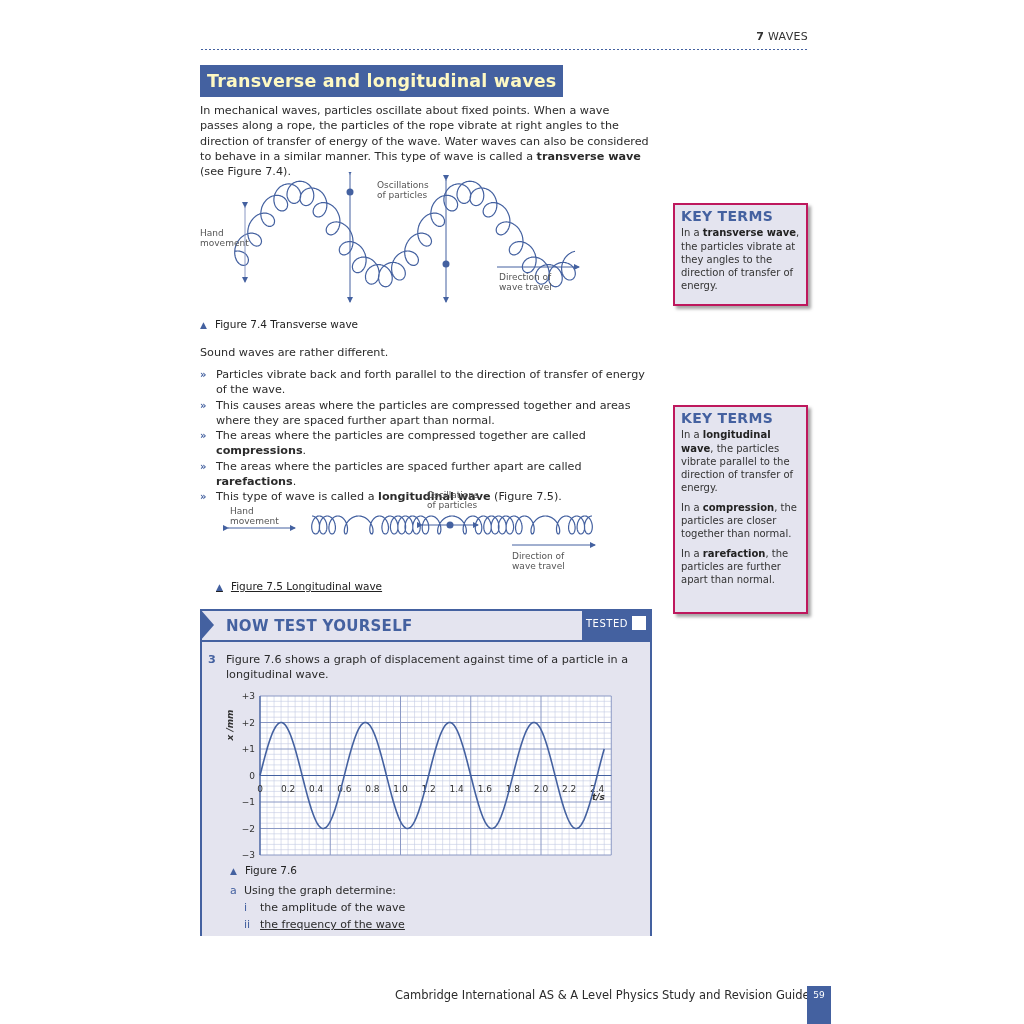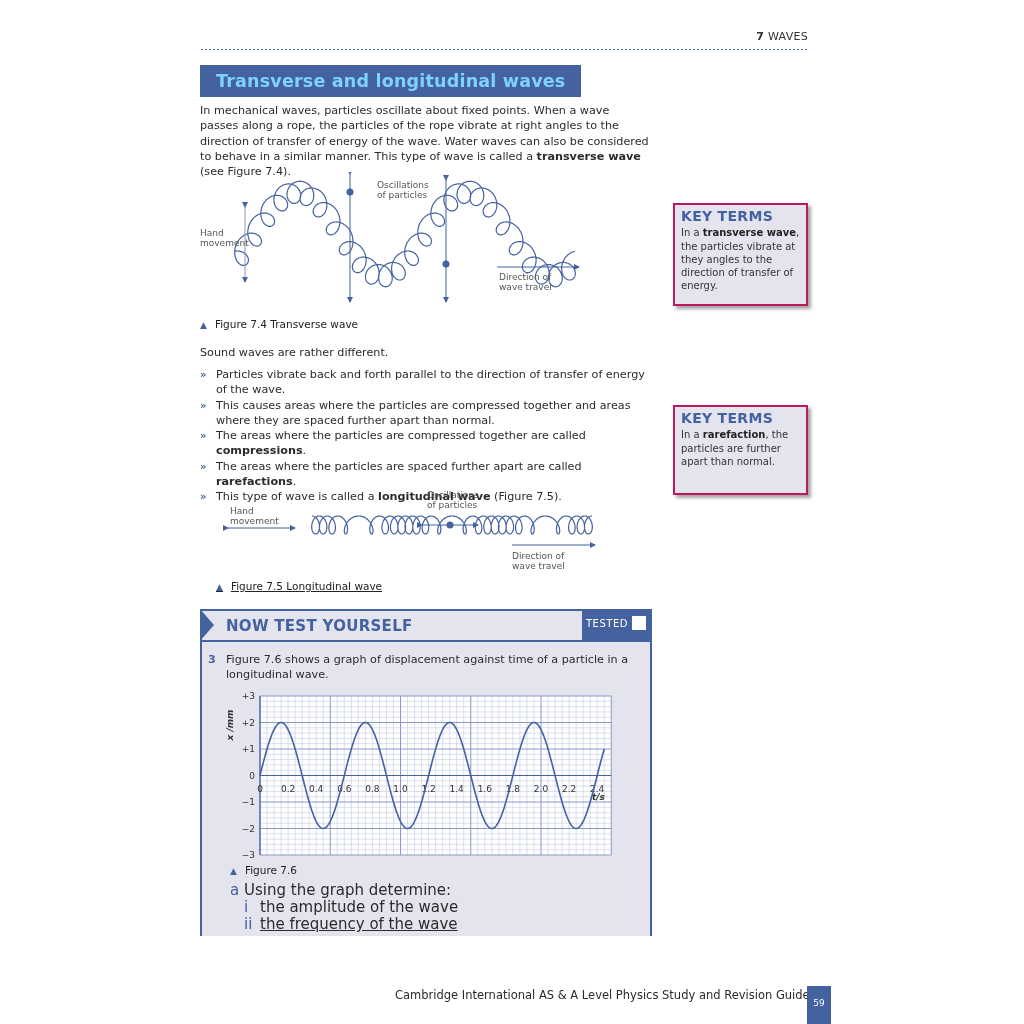--- a/index.html
+++ b/index.html
@@ -1,39 +1,39 @@
 <!DOCTYPE html>
 <html><head>
 <meta charset="utf-8">
 <style>
   html,body{margin:0;padding:0;background:#fff;}
   body{width:1024px;height:1024px;position:relative;font-family:"DejaVu Sans",sans-serif;color:#2b2b2b;overflow:hidden;}
   .abs{position:absolute;}
   .chapter{left:600px;top:30px;width:208px;text-align:right;font-size:11px;color:#333;letter-spacing:0.3px;}
   .chapter b{font-weight:bold;}
   .dotline{left:200px;top:48px;width:608px;height:3px;background-image:radial-gradient(circle,#4461a0 0.9px,transparent 1.1px);background-size:4px 3px;}
-  .title{left:200px;top:65px;height:32px;background:#4461a0;color:#7dd3fc;font-size:17.5px;font-weight:bold;padding:0 16px;line-height:32px;letter-spacing:0.2px;}
+  .title{left:200px;top:65px;height:32px;background:#4461a0;color:#fef9c3;font-size:17.5px;font-weight:bold;padding:0 7px;line-height:32px;letter-spacing:0.2px;}
   .para{left:200px;width:450px;font-size:11.2px;line-height:15.3px;color:#2b2b2b;}
   .caption{font-size:10.5px;color:#222;text-align:center;}
   .caption .tri{color:#4461a0;font-size:9px;margin-right:8px;}
   .keybox{background:#e4e4ef;border:2px solid #be185d;box-shadow:3px 3px 3px rgba(0,0,0,0.35);padding:5px 6px;font-size:10px;line-height:13.3px;color:#333;}
   .keybox h3{margin:0 0 3px 0;color:#4461a0;font-size:14px;font-weight:bold;letter-spacing:0.3px;}
   .keybox p{margin:0 0 6px 0;}
   .keybox b{color:#222;}
   ul.bul{list-style:none;margin:0;padding:0;}
   ul.bul li{position:relative;padding-left:16px;}
   ul.bul li .chev{position:absolute;left:0;top:0;color:#4461a0;font-weight:bold;font-size:10px;}
   .ntyBox{left:200px;top:609px;width:448px;height:325px;background:#e4e4ef;border:2px solid #4461a0;border-bottom:none;}
   .ntyHead{left:200px;top:609px;width:450px;height:20px;}
   .nty-title{position:absolute;left:26px;top:8px;color:#4461a0;font-weight:bold;font-size:15px;letter-spacing:0.3px;}
   .tested{position:absolute;right:0;top:0;width:68px;height:32px;background:#4461a0;}
   .tested span{position:absolute;left:4px;top:9px;color:#fff;font-size:10px;letter-spacing:0.5px;}
   .tested i{position:absolute;right:4px;top:7px;width:14px;height:14px;background:#fff;display:block;}
   .footer{left:395px;top:988px;font-size:11.5px;color:#2b2b2b;}
-  .pagenum{left:807px;top:986px;width:24px;height:38px;background:#4461a0;color:#fff;font-size:9px;text-align:center;padding-top:12px;box-sizing:border-box;}
+  .pagenum{left:807px;top:986px;width:24px;height:38px;background:#4461a0;color:#fff;font-size:9px;text-align:center;padding-top:4px;box-sizing:border-box;}
   .lbl{font-size:9px;fill:#555;font-family:"DejaVu Sans",sans-serif;}
   .ax{font-size:9px;fill:#333;font-family:"DejaVu Sans",sans-serif;}
 </style>
 </head>
 <body>
 
 <div class="abs chapter"><b>7</b> <span>WAVES</span></div>
 <div class="abs dotline"></div>
 
 <div class="abs title">Transverse and longitudinal waves</div>
@@ -90,20 +90,22 @@
   <text class="lbl" x="30" y="36">movement</text>
   <text class="lbl" x="227" y="10">Oscillations</text>
   <text class="lbl" x="227" y="20">of particles</text>
   <text class="lbl" x="312" y="71">Direction of</text>
   <text class="lbl" x="312" y="81">wave travel</text>
 </svg>
 <div class="abs caption" style="left:216px;top:580px;text-decoration:underline;"><span class="tri">▲</span><span>Figure 7.5 Longitudinal wave</span></div>
 
 <div class="abs keybox" style="left:673px;top:405px;width:119px;">
   <h3>KEY TERMS</h3>
+  <p><span>In a </span><b>longitudinal wave</b><span>, the particles vibrate parallel to the direction of transfer of energy.</span></p>
+  <p><span>In a </span><b>compression</b><span>, the particles are closer together than normal.</span></p>
   <p style="margin-bottom:20px;"><span>In a </span><b>rarefaction</b><span>, the particles are further apart than normal.</span></p>
 </div>
 
 <div class="abs ntyBox"></div>
 <div class="abs ntyHead">
   <svg style="position:absolute;left:0;top:0;" width="450" height="34">
     <rect x="0" y="0" width="450" height="32" fill="none" stroke="#4461a0" stroke-width="2"></rect>
     <line x1="0" y1="32" x2="450" y2="32" stroke="#4461a0" stroke-width="2"></line>
     <path d="M0,0 L14,16 L0,32 z" fill="#4461a0"></path>
   </svg>
@@ -232,20 +234,20 @@
       <text x="35" y="120" class="ax" text-anchor="end">−1</text>
       <text x="35" y="146.5" class="ax" text-anchor="end">−2</text>
       <text x="35" y="173" class="ax" text-anchor="end">−3</text>
     </g>
   <path id="curve" fill="none" stroke="#4461a0" stroke-width="1.6" d="M40.00,90.50L40.57,88.23L41.15,85.97L41.72,83.72L42.29,81.48L42.87,79.25L43.44,77.05L44.02,74.87L44.59,72.72L45.16,70.60L45.74,68.52L46.31,66.48L46.88,64.48L47.46,62.53L48.03,60.63L48.61,58.79L49.18,57.00L49.75,55.28L50.33,53.62L50.90,52.02L51.47,50.50L52.05,49.05L52.62,47.68L53.20,46.38L53.77,45.17L54.34,44.03L54.92,42.99L55.49,42.03L56.06,41.15L56.64,40.37L57.21,39.68L57.78,39.09L58.36,38.58L58.93,38.17L59.51,37.86L60.08,37.65L60.65,37.53L61.23,37.50L61.80,37.58L62.37,37.75L62.95,38.02L63.52,38.38L64.10,38.84L64.67,39.39L65.24,40.04L65.82,40.78L66.39,41.61L66.96,42.52L67.54,43.53L68.11,44.62L68.69,45.80L69.26,47.06L69.83,48.40L70.41,49.81L70.98,51.30L71.55,52.86L72.13,54.49L72.70,56.18L73.28,57.94L73.85,59.76L74.42,61.63L75.00,63.56L75.57,65.54L76.14,67.56L76.72,69.62L77.29,71.72L77.86,73.86L78.44,76.02L79.01,78.22L79.59,80.43L80.16,82.67L80.73,84.91L81.31,87.17L81.88,89.44L82.45,91.70L83.03,93.97L83.60,96.22L84.18,98.47L84.75,100.70L85.32,102.92L85.90,105.11L86.47,107.27L87.04,109.41L87.62,111.51L88.19,113.57L88.77,115.59L89.34,117.56L89.91,119.48L90.49,121.35L91.06,123.17L91.63,124.92L92.21,126.61L92.78,128.24L93.35,129.79L93.93,131.28L94.50,132.69L95.08,134.02L95.65,135.27L96.22,136.45L96.80,137.53L97.37,138.53L97.94,139.45L98.52,140.27L99.09,141.01L99.67,141.65L100.24,142.19L100.81,142.65L101.39,143.00L101.96,143.26L102.53,143.43L103.11,143.50L103.68,143.47L104.26,143.34L104.83,143.12L105.40,142.80L105.98,142.39L106.55,141.88L107.12,141.28L107.70,140.58L108.27,139.80L108.84,138.92L109.42,137.95L109.99,136.90L110.57,135.76L111.14,134.54L111.71,133.24L112.29,131.86L112.86,130.41L113.43,128.88L114.01,127.28L114.58,125.62L115.16,123.89L115.73,122.10L116.30,120.25L116.88,118.35L117.45,116.40L118.02,114.40L118.60,112.35L119.17,110.27L119.75,108.15L120.32,106.00L120.89,103.81L121.47,101.61L122.04,99.38L122.61,97.14L123.19,94.89L123.76,92.63L124.34,90.36L124.91,88.10L125.48,85.83L126.06,83.58L126.63,81.34L127.20,79.12L127.78,76.92L128.35,74.74L128.92,72.59L129.50,70.47L130.07,68.40L130.65,66.36L131.22,64.36L131.79,62.41L132.37,60.52L132.94,58.68L133.51,56.90L134.09,55.17L134.66,53.52L135.24,51.93L135.81,50.41L136.38,48.96L136.96,47.59L137.53,46.30L138.10,45.09L138.68,43.97L139.25,42.92L139.83,41.97L140.40,41.10L140.97,40.33L141.55,39.64L142.12,39.05L142.69,38.55L143.27,38.15L143.84,37.85L144.41,37.64L144.99,37.52L145.56,37.51L146.14,37.59L146.71,37.76L147.28,38.04L147.86,38.40L148.43,38.87L149.00,39.43L149.58,40.08L150.15,40.82L150.73,41.66L151.30,42.58L151.87,43.60L152.45,44.69L153.02,45.87L153.59,47.14L154.17,48.48L154.74,49.90L155.32,51.39L155.89,52.96L156.46,54.59L157.04,56.29L157.61,58.05L158.18,59.87L158.76,61.75L159.33,63.68L159.91,65.66L160.48,67.68L161.05,69.75L161.63,71.85L162.20,73.99L162.77,76.16L163.35,78.35L163.92,80.57L164.49,82.80L165.07,85.05L165.64,87.31L166.22,89.58L166.79,91.84L167.36,94.10L167.94,96.36L168.51,98.61L169.08,100.84L169.66,103.05L170.23,105.24L170.81,107.40L171.38,109.54L171.95,111.63L172.53,113.69L173.10,115.71L173.67,117.68L174.25,119.60L174.82,121.47L175.40,123.28L175.97,125.03L176.54,126.71L177.12,128.33L177.69,129.89L178.26,131.37L178.84,132.77L179.41,134.10L179.98,135.35L180.56,136.51L181.13,137.60L181.71,138.59L182.28,139.50L182.85,140.32L183.43,141.05L184.00,141.68L184.57,142.22L185.15,142.67L185.72,143.02L186.30,143.28L186.87,143.44L187.44,143.50L188.02,143.46L188.59,143.33L189.16,143.10L189.74,142.78L190.31,142.36L190.89,141.85L191.46,141.24L192.03,140.54L192.61,139.74L193.18,138.86L193.75,137.89L194.33,136.83L194.90,135.69L195.47,134.46L196.05,133.16L196.62,131.78L197.20,130.32L197.77,128.79L198.34,127.18L198.92,125.51L199.49,123.78L200.06,121.99L200.64,120.14L201.21,118.23L201.79,116.28L202.36,114.27L202.93,112.23L203.51,110.14L204.08,108.02L204.65,105.86L205.23,103.68L205.80,101.47L206.38,99.25L206.95,97.00L207.52,94.75L208.10,92.49L208.67,90.22L209.24,87.96L209.82,85.70L210.39,83.44L210.97,81.21L211.54,78.98L212.11,76.78L212.69,74.61L213.26,72.46L213.83,70.35L214.41,68.27L214.98,66.23L215.55,64.24L216.13,62.30L216.70,60.40L217.28,58.57L217.85,56.79L218.42,55.07L219.00,53.42L219.57,51.83L220.14,50.32L220.72,48.88L221.29,47.51L221.87,46.23L222.44,45.02L223.01,43.90L223.59,42.86L224.16,41.91L224.73,41.05L225.31,40.28L225.88,39.60L226.46,39.02L227.03,38.53L227.60,38.13L228.18,37.83L228.75,37.63L229.32,37.52L229.90,37.51L230.47,37.59L231.04,37.78L231.62,38.06L232.19,38.43L232.77,38.90L233.34,39.46L233.91,40.12L234.49,40.87L235.06,41.71L235.63,42.64L236.21,43.66L236.78,44.76L237.36,45.95L237.93,47.22L238.50,48.57L239.08,49.99L239.65,51.49L240.22,53.06L240.80,54.69L241.37,56.40L241.95,58.16L242.52,59.99L243.09,61.87L243.67,63.80L244.24,65.78L244.81,67.81L245.39,69.88L245.96,71.98L246.54,74.12L247.11,76.29L247.68,78.49L248.26,80.71L248.83,82.94L249.40,85.19L249.98,87.45L250.55,89.71L251.12,91.98L251.70,94.24L252.27,96.50L252.85,98.75L253.42,100.98L253.99,103.19L254.57,105.38L255.14,107.54L255.71,109.67L256.29,111.76L256.86,113.82L257.44,115.83L258.01,117.80L258.58,119.71L259.16,121.58L259.73,123.38L260.30,125.13L260.88,126.81L261.45,128.43L262.03,129.98L262.60,131.45L263.17,132.86L263.75,134.18L264.32,135.42L264.89,136.58L265.47,137.66L266.04,138.65L266.61,139.55L267.19,140.37L267.76,141.09L268.34,141.72L268.91,142.25L269.48,142.69L270.06,143.04L270.63,143.29L271.20,143.44L271.78,143.50L272.35,143.46L272.93,143.32L273.50,143.09L274.07,142.76L274.65,142.33L275.22,141.81L275.79,141.20L276.37,140.49L276.94,139.69L277.52,138.80L278.09,137.83L278.66,136.76L279.24,135.62L279.81,134.39L280.38,133.08L280.96,131.69L281.53,130.23L282.10,128.69L282.68,127.08L283.25,125.41L283.83,123.67L284.40,121.88L284.97,120.02L285.55,118.11L286.12,116.15L286.69,114.15L287.27,112.10L287.84,110.01L288.42,107.89L288.99,105.73L289.56,103.55L290.14,101.34L290.71,99.11L291.28,96.87L291.86,94.61L292.43,92.35L293.01,90.08L293.58,87.82L294.15,85.56L294.73,83.31L295.30,81.07L295.87,78.85L296.45,76.65L297.02,74.47L297.60,72.33L298.17,70.22L298.74,68.14L299.32,66.11L299.89,64.12L300.46,62.18L301.04,60.29L301.61,58.46L302.18,56.68L302.76,54.97L303.33,53.32L303.91,51.74L304.48,50.23L305.05,48.79L305.63,47.43L306.20,46.15L306.77,44.95L307.35,43.83L307.92,42.80L308.50,41.86L309.07,41.00L309.64,40.24L310.22,39.57L310.79,38.99L311.36,38.50L311.94,38.11L312.51,37.82L313.09,37.62L313.66,37.51L314.23,37.51L314.81,37.60L315.38,37.79L315.95,38.08L316.53,38.46L317.10,38.93L317.67,39.50L318.25,40.17L318.82,40.92L319.40,41.77L319.97,42.70L320.54,43.73L321.12,44.83L321.69,46.03L322.26,47.30L322.84,48.65L323.41,50.08L323.99,51.58L324.56,53.15L325.13,54.80L325.71,56.50L326.28,58.27L326.85,60.10L327.43,61.98L328.00,63.92L328.58,65.90L329.15,67.93L329.72,70.00L330.30,72.11L330.87,74.25L331.44,76.43L332.02,78.62L332.59,80.84L333.16,83.08L333.74,85.33L334.31,87.59L334.89,89.85L335.46,92.12L336.03,94.38L336.61,96.64L337.18,98.88L337.75,101.11L338.33,103.32L338.90,105.51L339.48,107.67L340.05,109.80L340.62,111.89L341.20,113.94L341.77,115.95L342.34,117.92L342.92,119.83L343.49,121.69L344.07,123.49L344.64,125.24L345.21,126.92L345.79,128.53L346.36,130.07L346.93,131.54L347.51,132.94L348.08,134.26L348.66,135.50L349.23,136.65L349.80,137.72L350.38,138.71L350.95,139.61L351.52,140.41L352.10,141.13L352.67,141.75L353.24,142.28L353.82,142.72L354.39,143.06L354.97,143.30L355.54,143.45L356.11,143.50L356.69,143.45L357.26,143.31L357.83,143.07L358.41,142.73L358.98,142.30L359.56,141.78L360.13,141.16L360.70,140.44L361.28,139.64L361.85,138.75L362.42,137.77L363.00,136.70L363.57,135.54L364.15,134.31L364.72,132.99L365.29,131.60L365.87,130.13L366.44,128.59L367.01,126.98L367.59,125.31L368.16,123.57L368.73,121.76L369.31,119.91L369.88,117.99L370.46,116.03L371.03,114.02L371.60,111.97L372.18,109.88L372.75,107.76L373.32,105.60L373.90,103.41L374.47,101.20L375.05,98.97L375.62,96.73L376.19,94.47L376.77,92.21L377.34,89.94L377.91,87.68L378.49,85.42L379.06,83.17L379.64,80.93L380.21,78.71L380.78,76.51L381.36,74.34L381.93,72.20L382.50,70.09L383.08,68.02L383.65,65.99L384.23,64.00"></path>
   <text class="ax" transform="translate(13,40) rotate(-90)" style="font-style:italic;text-anchor:middle;font-weight:bold;">x /mm</text>
   <text class="ax" x="372" y="115" style="font-style:italic;font-weight:bold;">t/s</text>
 </svg>
 
 <div class="abs caption" style="left:230px;top:864px;"><span class="tri">▲</span><span>Figure 7.6</span></div>
-<div class="abs" style="left:230px;top:882px;font-size:15px;line-height:17px;width:400px;">
+<div class="abs" style="left:230px;top:882px;font-size:11px;line-height:17px;width:400px;">
   <div><span style="color:#4461a0;display:inline-block;width:14px;">a</span><span>Using the graph determine:</span></div>
   <div style="padding-left:14px;"><span style="color:#4461a0;display:inline-block;width:16px;">i</span><span>the amplitude of the wave</span></div>
   <div style="padding-left:14px;text-decoration:underline;"><span style="color:#4461a0;display:inline-block;width:16px;">ii</span><span>the frequency of the wave</span></div>
 </div>
 
 <div class="abs footer">Cambridge International AS &amp; A Level Physics Study and Revision Guide</div>
 <div class="abs pagenum">59</div>
 
 </body></html>

